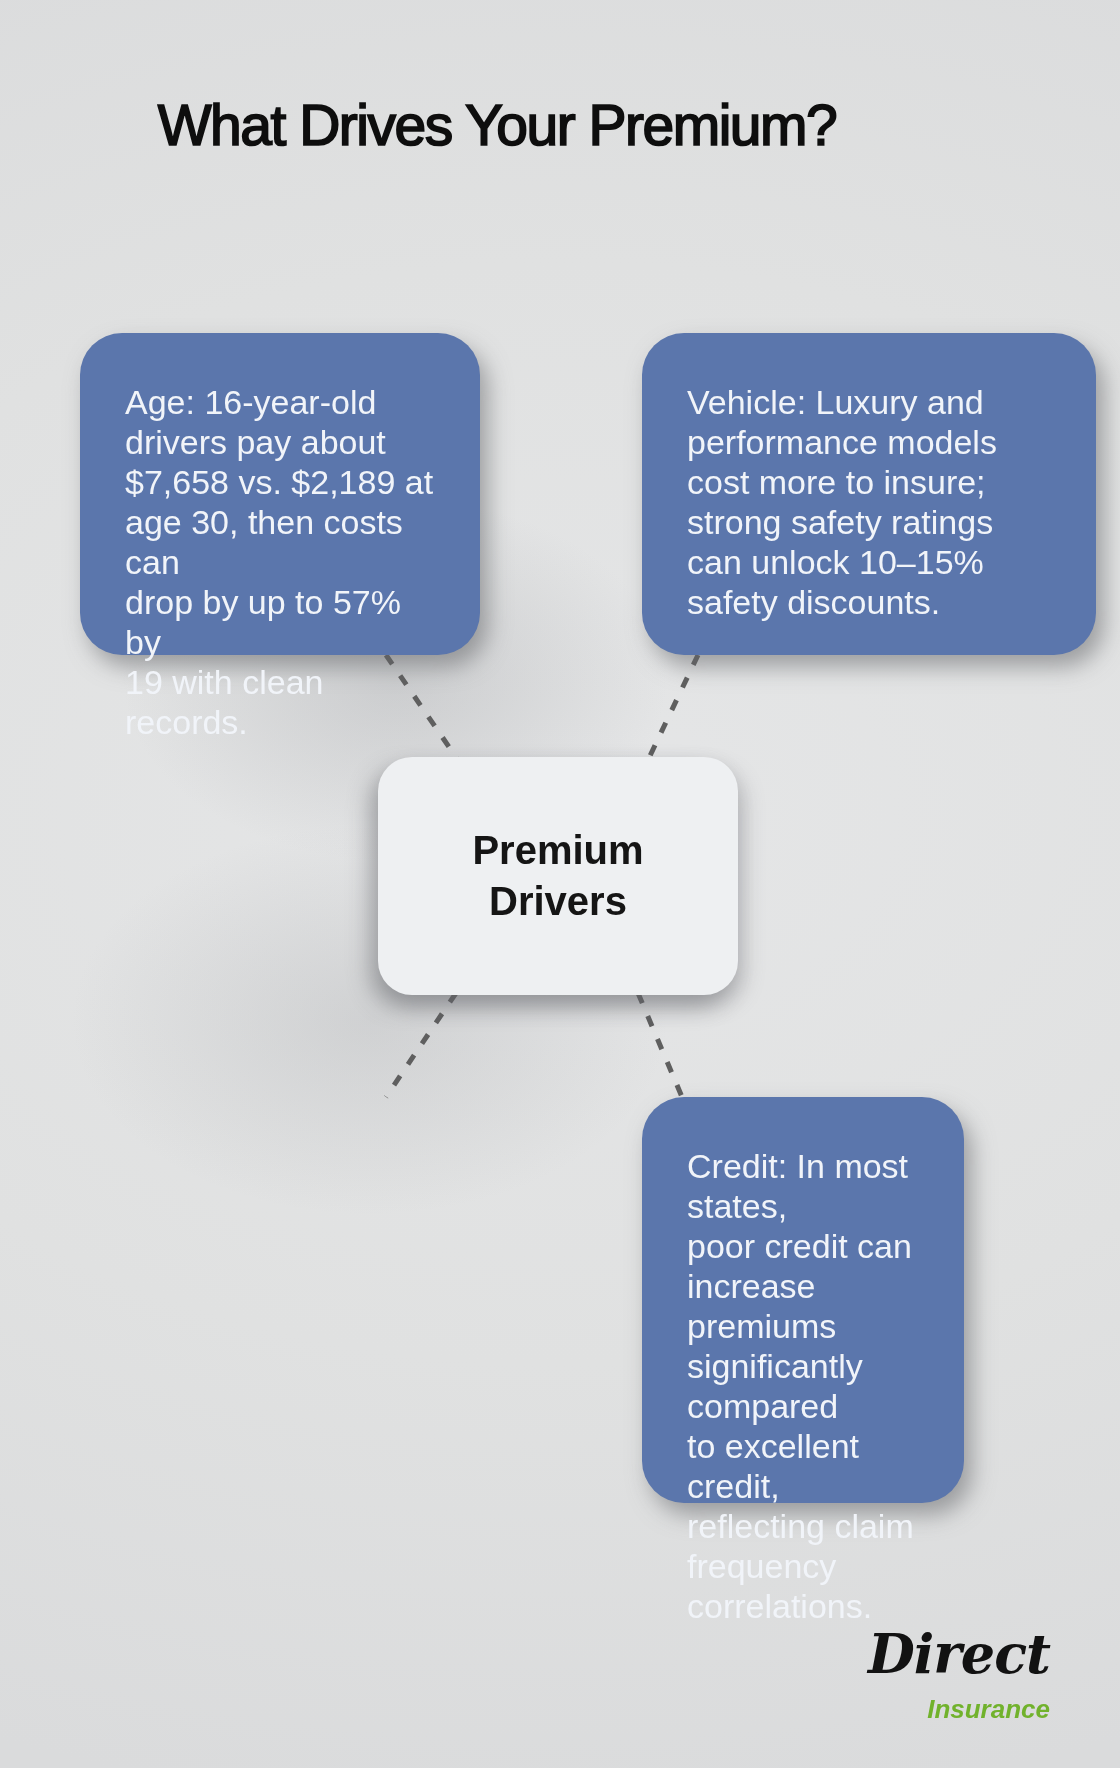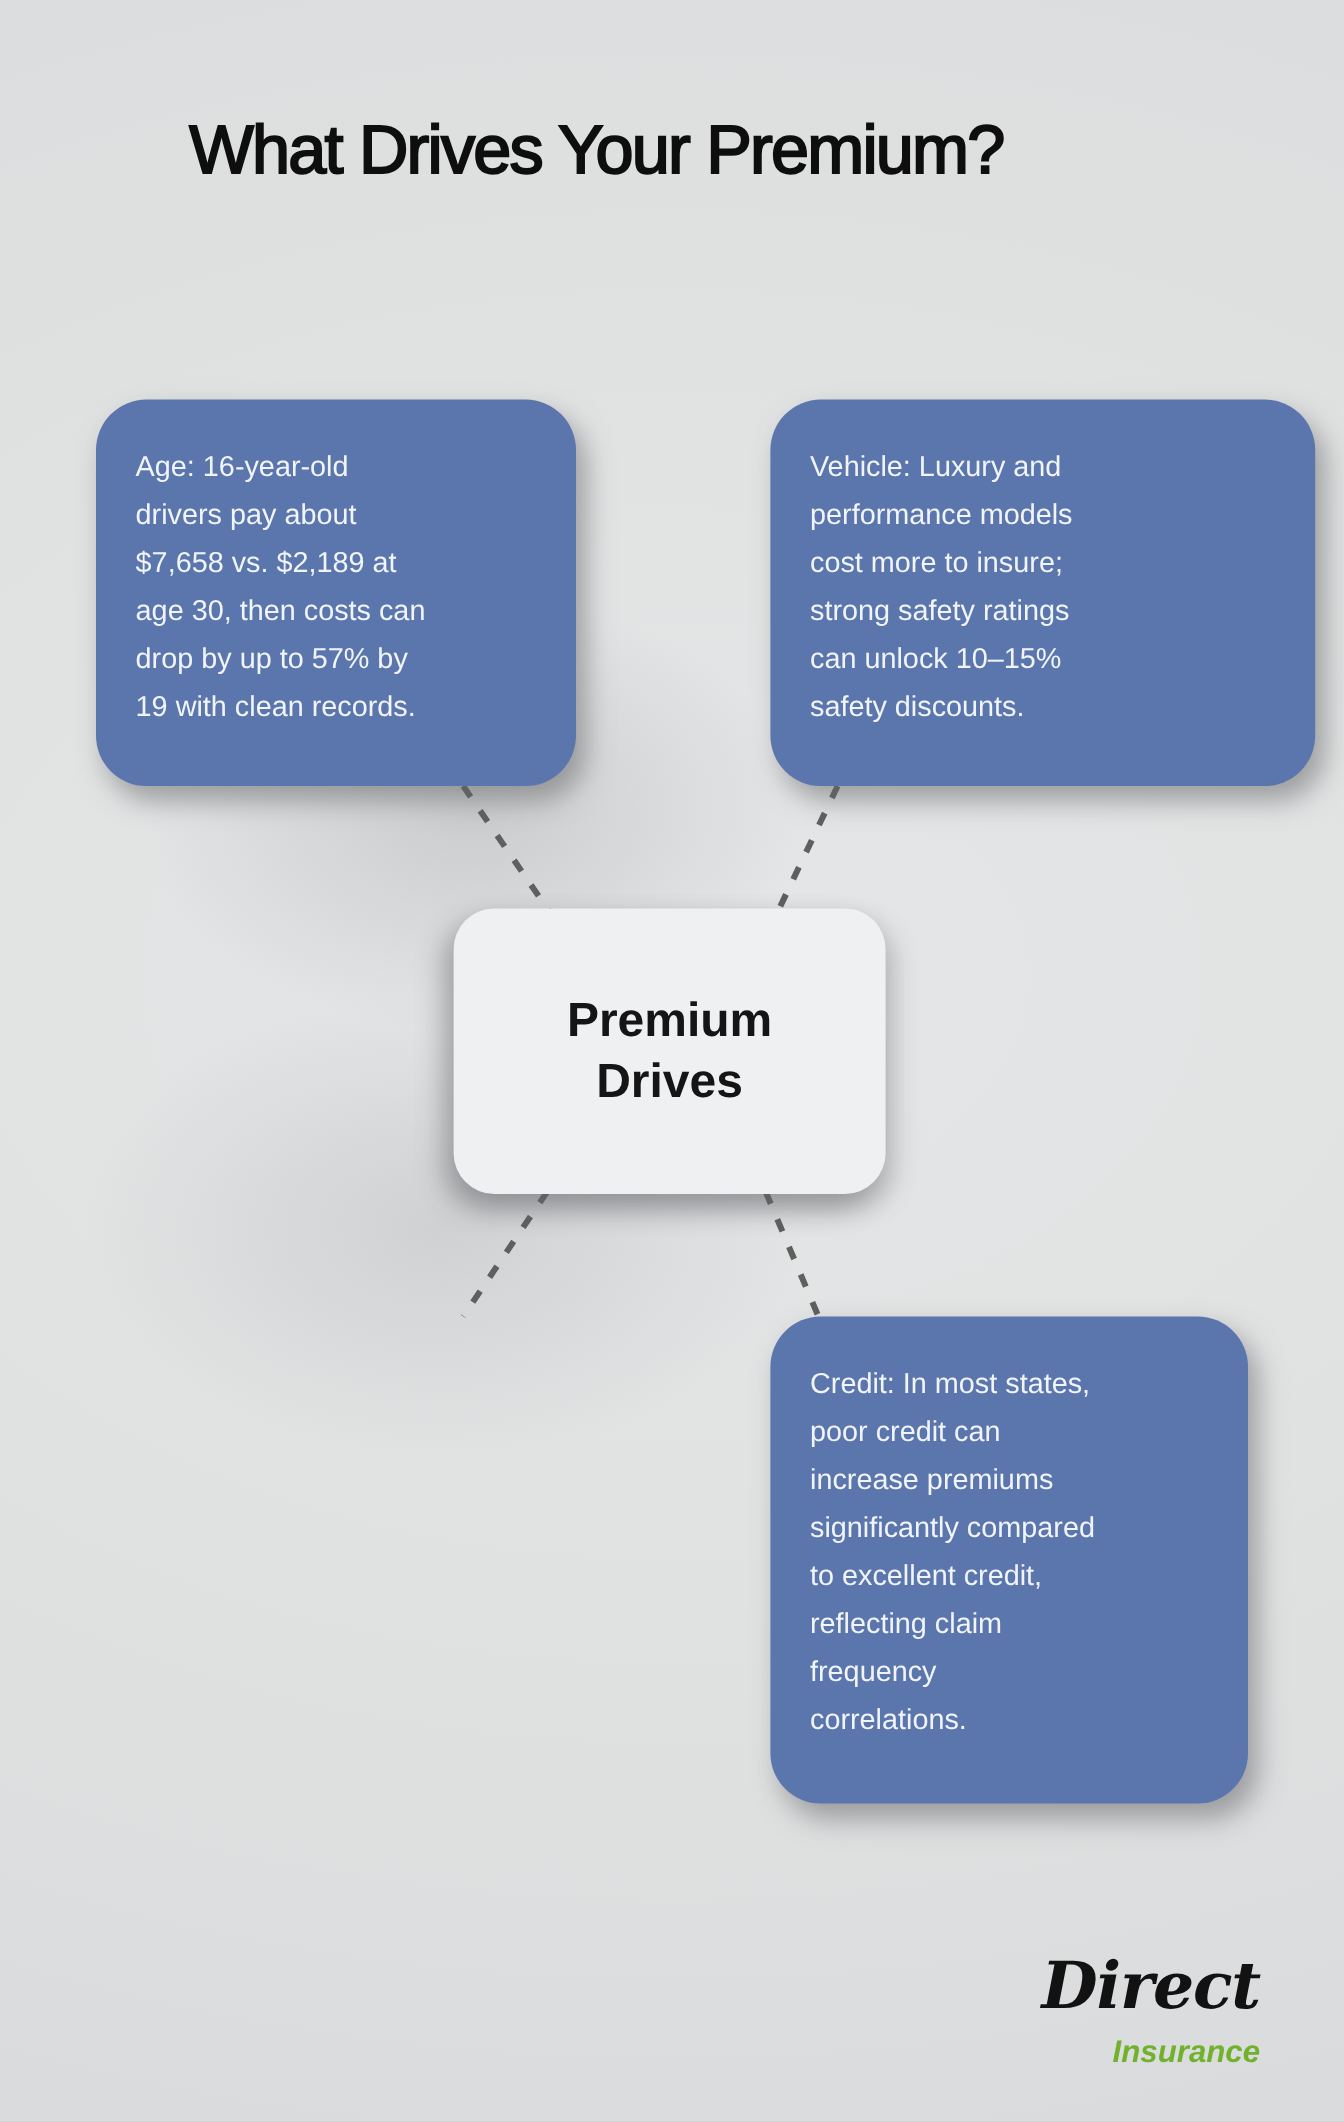--- a/index.html
+++ b/index.html
@@ -43,30 +43,30 @@
   }
 
   .card {
     position: absolute;
     background: #5b76ac;
     border-radius: 42px;
     color: #f1f4f9;
     box-shadow: 8px 12px 22px rgba(100,102,106,0.55);
   }
   .card p {
-    margin: 0;
+    margin: 12px;
     padding: 37px 26px 0 33px;
-    font-size: 24px;
+    font-size: 34px;
     line-height: 40px;
     white-space: pre-line;
   }
   .card-age      { left: 80px;  top: 333px;  width: 400px; height: 322px; }
   .card-vehicle  { left: 642px; top: 333px;  width: 454px; height: 322px; }
   .card-location { left: 80px;  top: 1095px; width: 388px; height: 280px; }
-  .card-credit   { left: 642px; top: 1097px; width: 398px; height: 406px; }
+  .card-credit   { left: 642px; top: 1097px; width: 322px; height: 406px; }
 
   .center-node {
     position: absolute;
     left: 378px;
     top: 757px;
     width: 360px;
     height: 238px;
     border-radius: 34px;
     background: #eef0f2;
     box-shadow: -9px 12px 22px rgba(100,102,106,0.45), 7px 11px 20px rgba(100,102,106,0.28);
@@ -135,21 +135,21 @@
     <p>Vehicle: Luxury and
 performance models
 cost more to insure;
 strong safety ratings
 can unlock 10–15%
 safety discounts.</p>
   </div>
 
   <div class="center-node">
     <div class="label">Premium
-Drives</div>
+Drivers</div>
   </div>
 
 
   <div class="card card-credit">
     <p>Credit: In most states,
 poor credit can
 increase premiums
 significantly compared
 to excellent credit,
 reflecting claim

